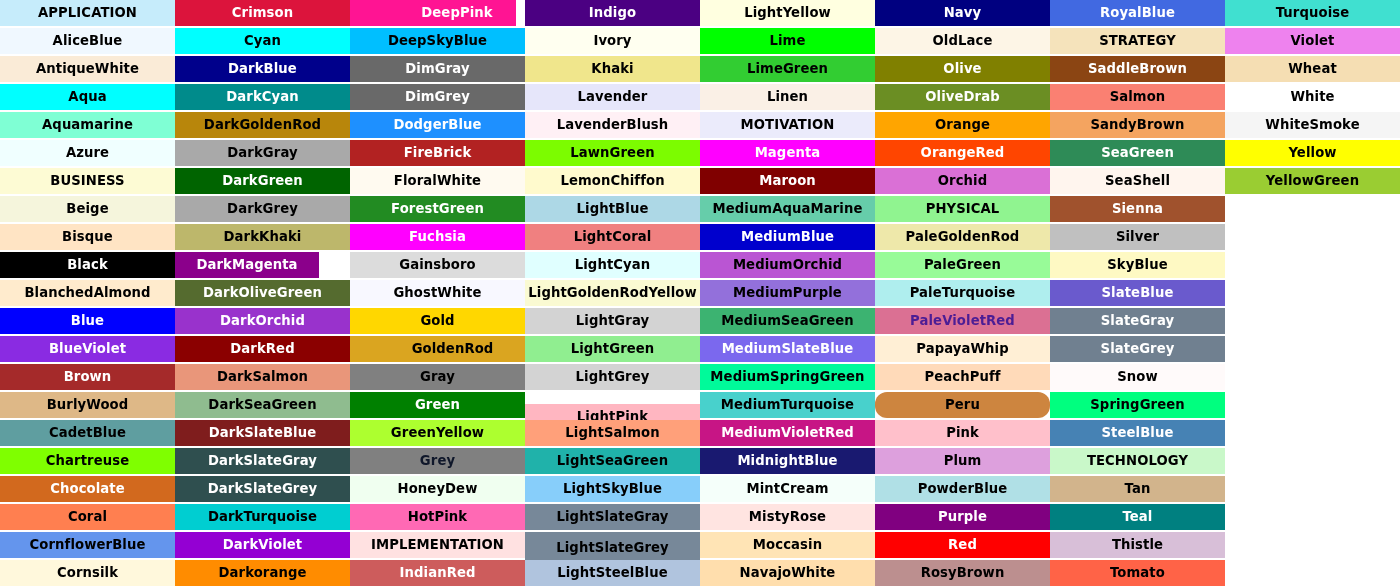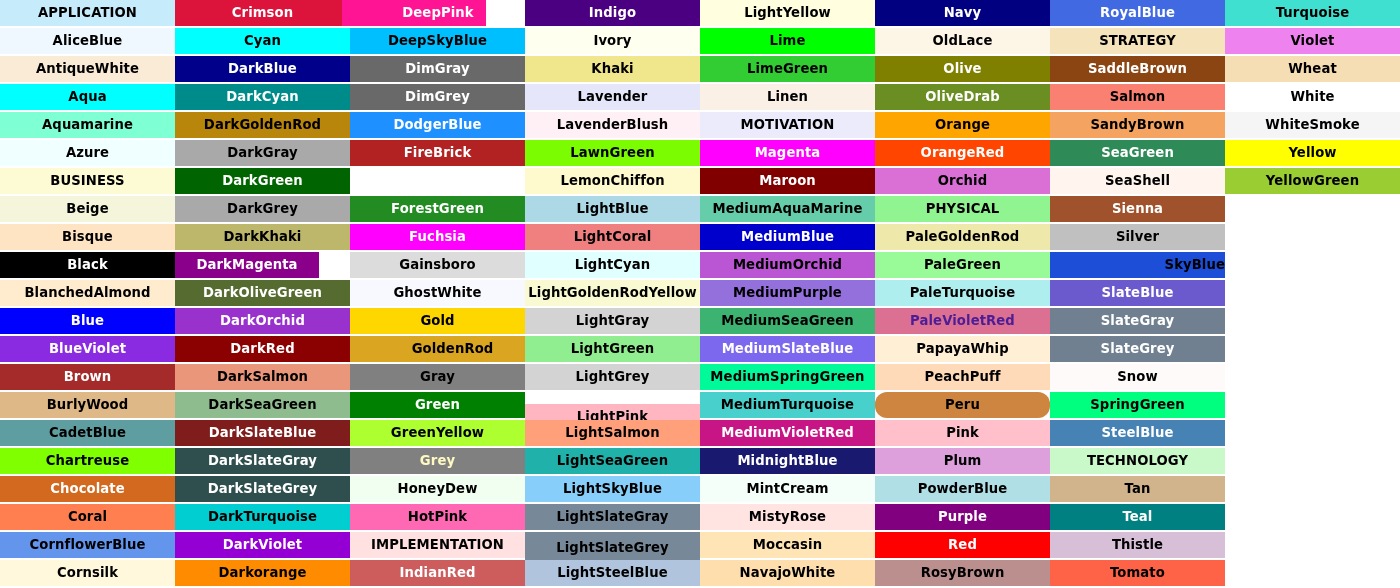--- a/index.html
+++ b/index.html
@@ -160,38 +160,41 @@
     </div>
     <div class="swatch" style="left: 175px; top: 504px; width: 175px; height: 26px; background: rgb(0, 206, 209);">
       <span class="swatch-label" style="color: rgb(0, 0, 0);">DarkTurquoise</span>
     </div>
     <div class="swatch" style="left: 175px; top: 532px; width: 175px; height: 26px; background: rgb(148, 0, 211);">
       <span class="swatch-label" style="color: rgb(255, 255, 255);">DarkViolet</span>
     </div>
     <div class="swatch" style="left: 175px; top: 560px; width: 175px; height: 26px; background: rgb(255, 140, 0);">
       <span class="swatch-label" style="color: rgb(0, 0, 0);">Darkorange</span>
     </div>
-    <div class="swatch" style="left: 342px; top: 0px; width: 144px; height: 26px; background: rgb(255, 20, 147); padding-left: 48px;">
+    <div class="swatch" style="left: 350px; top: 0px; width: 166px; height: 26px; background: rgb(255, 20, 147); padding-left: 48px;">
       <span class="swatch-label" style="color: rgb(255, 255, 255);">DeepPink</span>
     </div>
     <div class="swatch" style="left: 350px; top: 28px; width: 175px; height: 26px; background: rgb(0, 191, 255);">
       <span class="swatch-label" style="color: rgb(0, 0, 0);">DeepSkyBlue</span>
     </div>
     <div class="swatch" style="left: 350px; top: 56px; width: 175px; height: 26px; background: rgb(105, 105, 105);">
       <span class="swatch-label" style="color: rgb(255, 255, 255);">DimGray</span>
     </div>
     <div class="swatch" style="left: 350px; top: 84px; width: 175px; height: 26px; background: rgb(105, 105, 105);">
       <span class="swatch-label" style="color: rgb(255, 255, 255);">DimGrey</span>
     </div>
     <div class="swatch" style="left: 350px; top: 112px; width: 175px; height: 26px; background: rgb(30, 144, 255);">
       <span class="swatch-label" style="color: rgb(255, 255, 255);">DodgerBlue</span>
     </div>
     <div class="swatch" style="left: 350px; top: 140px; width: 175px; height: 26px; background: rgb(178, 34, 34);">
       <span class="swatch-label" style="color: rgb(255, 255, 255);">FireBrick</span>
     </div>
+    <div class="swatch" style="left: 350px; top: 168px; width: 175px; height: 26px; background: rgb(255, 250, 240);">
+      <span class="swatch-label" style="color: rgb(0, 0, 0);">FloralWhite</span>
+    </div>
     <div class="swatch" style="left: 350px; top: 196px; width: 175px; height: 26px; background: rgb(34, 139, 34);">
       <span class="swatch-label" style="color: rgb(255, 255, 255);">ForestGreen</span>
     </div>
     <div class="swatch" style="left: 350px; top: 224px; width: 175px; height: 26px; background: rgb(255, 0, 255);">
       <span class="swatch-label" style="color: rgb(255, 255, 255);">Fuchsia</span>
     </div>
     <div class="swatch" style="left: 350px; top: 252px; width: 175px; height: 26px; background: rgb(220, 220, 220);">
       <span class="swatch-label" style="color: rgb(0, 0, 0);">Gainsboro</span>
     </div>
     <div class="swatch" style="left: 350px; top: 280px; width: 175px; height: 26px; background: rgb(248, 248, 255);">
@@ -206,21 +209,21 @@
     <div class="swatch" style="left: 350px; top: 364px; width: 175px; height: 26px; background: rgb(128, 128, 128);">
       <span class="swatch-label" style="color: rgb(0, 0, 0);">Gray</span>
     </div>
     <div class="swatch" style="left: 350px; top: 392px; width: 175px; height: 26px; background: rgb(0, 128, 0);">
       <span class="swatch-label" style="color: rgb(255, 255, 255);">Green</span>
     </div>
     <div class="swatch" style="left: 350px; top: 420px; width: 175px; height: 26px; background: rgb(173, 255, 47);">
       <span class="swatch-label" style="color: rgb(0, 0, 0);">GreenYellow</span>
     </div>
     <div class="swatch" style="left: 350px; top: 448px; width: 175px; height: 26px; background: rgb(128, 128, 128);">
-      <span class="swatch-label" style="color: #fef9c3;">Grey</span>
+      <span class="swatch-label" style="color: #0f172a;">Grey</span>
     </div>
     <div class="swatch" style="left: 350px; top: 476px; width: 175px; height: 26px; background: rgb(240, 255, 240);">
       <span class="swatch-label" style="color: rgb(0, 0, 0);">HoneyDew</span>
     </div>
     <div class="swatch" style="left: 350px; top: 504px; width: 175px; height: 26px; background: rgb(255, 105, 180);">
       <span class="swatch-label" style="color: rgb(0, 0, 0);">HotPink</span>
     </div>
     <div class="swatch" style="left: 350px; top: 532px; width: 175px; height: 26px; background: rgb(255, 225, 225);">
       <span class="swatch-label" style="color: rgb(0, 0, 0);">IMPLEMENTATION</span>
     </div>
@@ -436,21 +439,21 @@
     </div>
     <div class="swatch" style="left: 1050px; top: 168px; width: 175px; height: 26px; background: rgb(255, 245, 238);">
       <span class="swatch-label" style="color: rgb(0, 0, 0);">SeaShell</span>
     </div>
     <div class="swatch" style="left: 1050px; top: 196px; width: 175px; height: 26px; background: rgb(160, 82, 45);">
       <span class="swatch-label" style="color: rgb(255, 255, 255);">Sienna</span>
     </div>
     <div class="swatch" style="left: 1050px; top: 224px; width: 175px; height: 26px; background: rgb(192, 192, 192);">
       <span class="swatch-label" style="color: rgb(0, 0, 0);">Silver</span>
     </div>
-    <div class="swatch" style="left: 1050px; top: 252px; width: 175px; height: 26px; background: #1d4ed8; justify-content: flex-end;">
+    <div class="swatch" style="left: 1050px; top: 252px; width: 175px; height: 26px; background: #fef9c3;">
       <span class="swatch-label" style="color: rgb(0, 0, 0);">SkyBlue</span>
     </div>
     <div class="swatch" style="left: 1050px; top: 280px; width: 175px; height: 26px; background: rgb(106, 90, 205);">
       <span class="swatch-label" style="color: rgb(255, 255, 255);">SlateBlue</span>
     </div>
     <div class="swatch" style="left: 1050px; top: 308px; width: 175px; height: 26px; background: rgb(112, 128, 144);">
       <span class="swatch-label" style="color: rgb(255, 255, 255);">SlateGray</span>
     </div>
     <div class="swatch" style="left: 1050px; top: 336px; width: 175px; height: 26px; background: rgb(112, 128, 144);">
       <span class="swatch-label" style="color: rgb(255, 255, 255);">SlateGrey</span>

